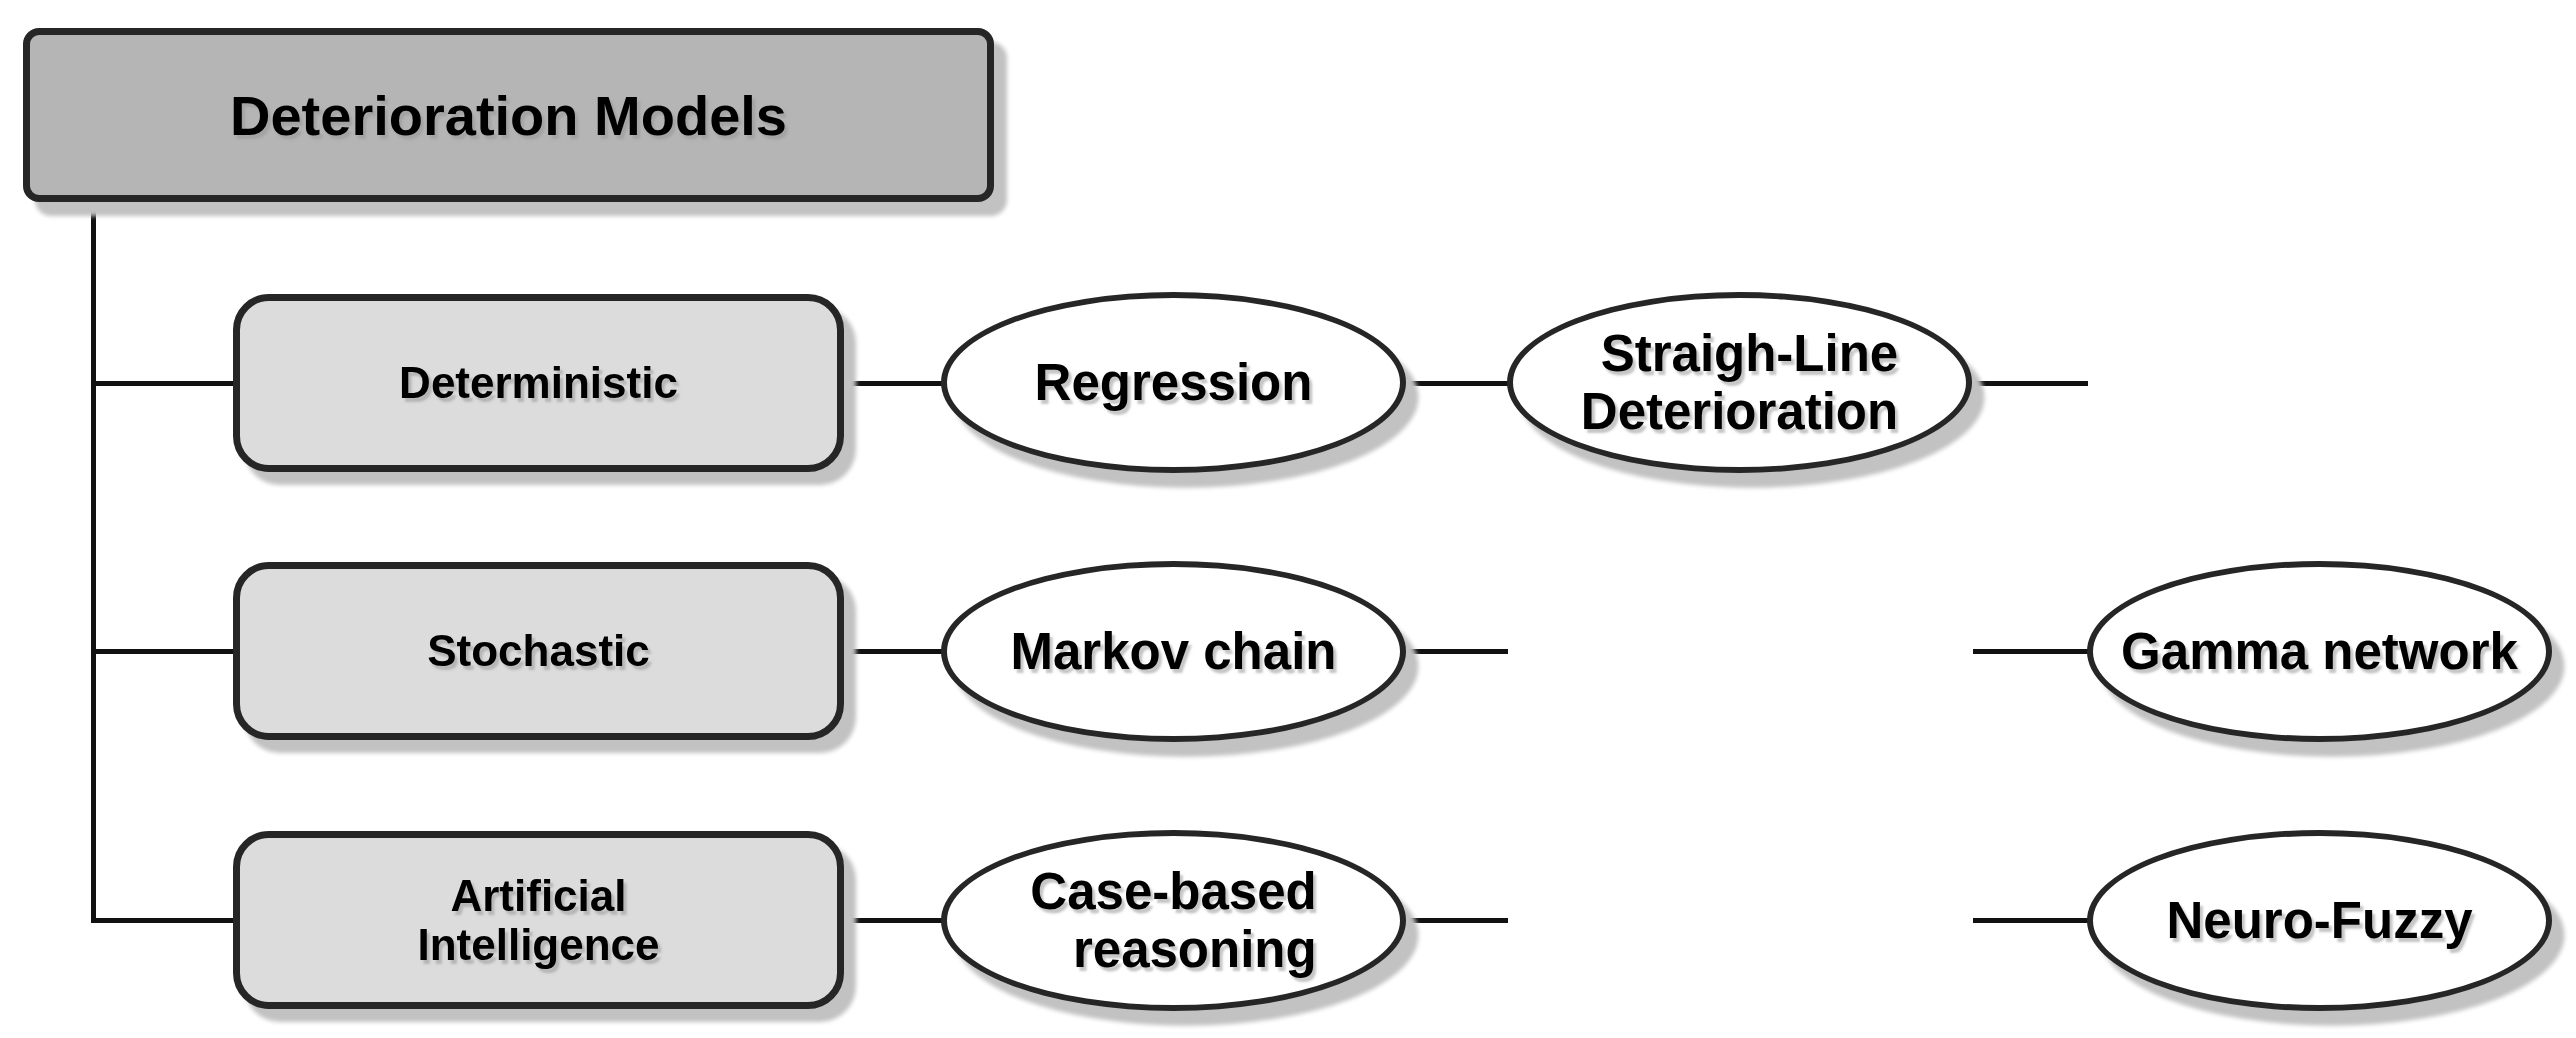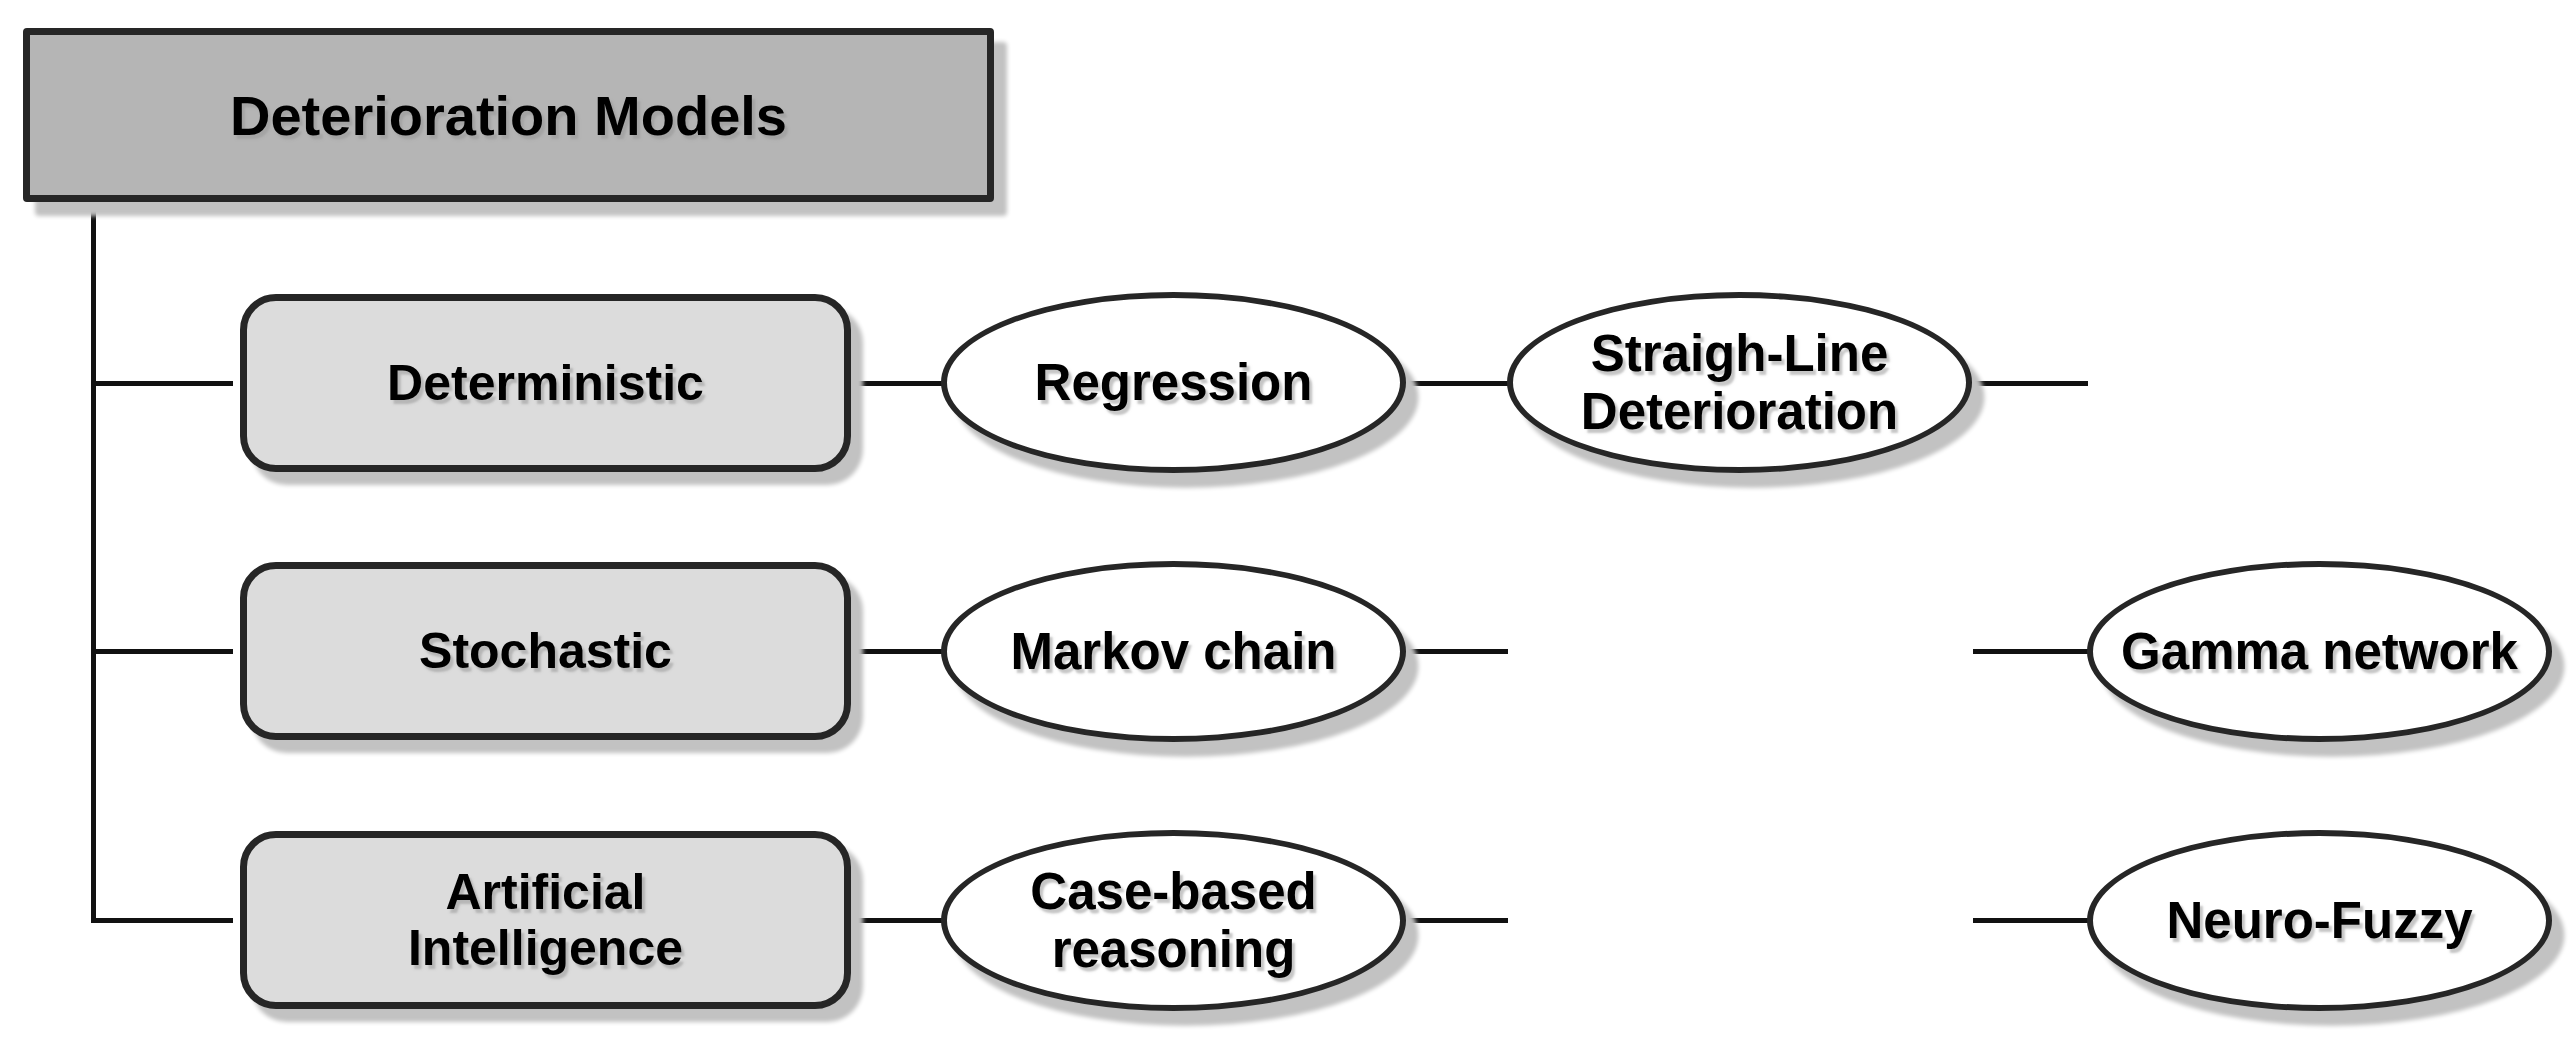--- a/index.html
+++ b/index.html
@@ -12,38 +12,38 @@
     overflow:hidden;
   }
   .node{
     position:absolute;display:flex;align-items:center;justify-content:center;
     text-align:center;box-sizing:border-box;
   }
   .label{white-space:pre-line;text-shadow:3.1px 3.9px 2.3px rgba(150,150,150,.55);}
   .root{
     left:23px;top:28px;width:971px;height:174px;
     background:var(--root-fill,#b5b5b5);
-    border:7.8px solid var(--border,#262626);border-radius:4px;
+    border:7.8px solid var(--border,#262626);border-radius:16px;
     box-shadow:12.4px 14px 4.7px var(--shadow,#c2c2c2);
     font-size:56px;
   }
   .category{
-    left:240px;width:611px;height:178px;
+    left:233px;width:611px;height:178px;
     background:var(--category-fill,#dcdcdc);
     border:7px solid var(--border,#262626);border-radius:36px;
     box-shadow:11.6px 13px 4.7px var(--shadow,#c2c2c2);
-    font-size:50px;line-height:1.12;
+    font-size:44px;line-height:1.12;
   }
   .cat-1{top:294px}.cat-2{top:562px}.cat-3{top:831px}
   .leaf{
     width:465px;height:181px;
     background:var(--leaf-fill,#ffffff);
     border:6.2px solid var(--border,#262626);border-radius:50%;
     box-shadow:12.4px 14.7px 4.7px var(--shadow,#c2c2c2);
-    font-size:51px;line-height:1.12;padding:0 22px;
+    font-size:51px;line-height:1.12;padding:0 22px;text-align:right;
   }
   .leaf-r1{top:292px}.leaf-r2{top:561px}.leaf-r3{top:830px}
   .leaf-c1{left:941px}.leaf-c2{left:1507px}.leaf-c3{left:2087px}
   .line{position:absolute;background:#111;}
   .h{height:5.4px}
   .trunk{left:91px;top:198px;width:5.4px;height:725px;}
   .y-r1{top:381px}.y-r2{top:649px}.y-r3{top:918px}
   .seg-branch{left:91px;width:142px;}
   .seg-box-e1{left:844px;width:98px;}
   .seg-e1-e2{left:1407px;width:101px;}

